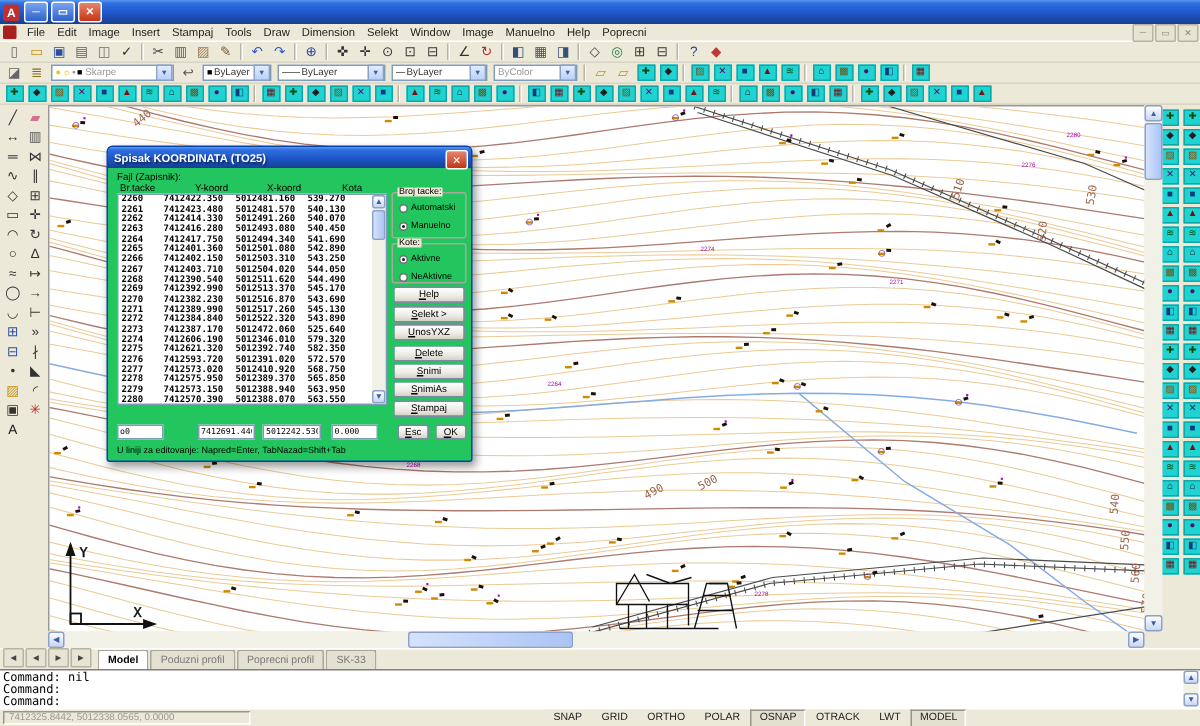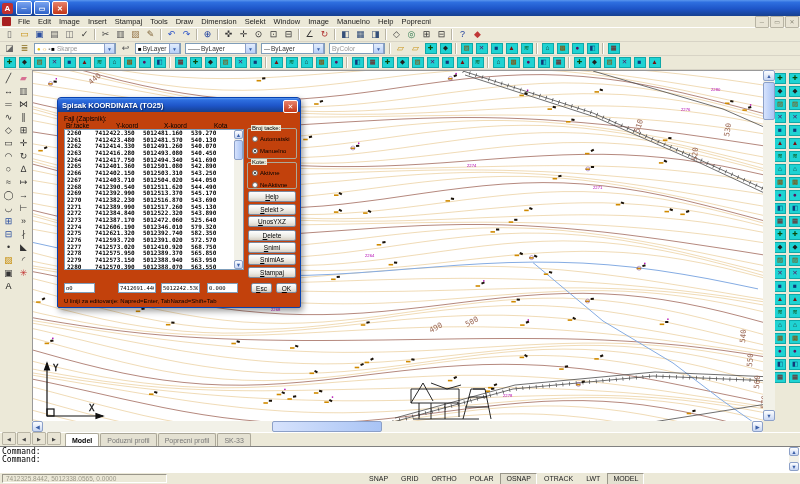--- a/index.html
+++ b/index.html
@@ -67,22 +67,22 @@
   
   #statusbar{position:absolute;left:0;top:472px;width:800px;height:12px;background:#ECE9D8;border-top:1px solid #fff;
     display:flex;align-items:center;font-size:7px;box-sizing:border-box;}
   #coords{width:165px;height:9px;margin-left:2px;border:1px solid #9a978a;border-right-color:#fff;border-bottom-color:#fff;
     color:#9a9888;display:flex;align-items:center;padding-left:3px;box-sizing:border-box;font-size:6.5px;}
   .stoggle{height:10px;padding:0 5px;margin-left:1px;display:flex;align-items:center;color:#222;
     border:1px solid #ECE9D8;}
   .stoggle.pressed{border:1px solid #9a978a;border-right-color:#fff;border-bottom-color:#fff;background:#E3E0D0;}
   #statusbar .gap{width:195px;}
   
-  #dialog{position:absolute;left:57px;top:97px;width:244px;height:211px;z-index:50;
-    background:#c2410c;border:1px solid #0642B0;border-radius:4px 4px 2px 2px;box-shadow:2px 3px 6px rgba(0,0,0,.4);box-sizing:border-box;}
+  #dialog{position:absolute;left:71px;top:97px;width:244px;height:211px;z-index:50;
+    background:#22c55e;border:1px solid #0642B0;border-radius:4px 4px 2px 2px;box-shadow:2px 3px 6px rgba(0,0,0,.4);box-sizing:border-box;}
   #dlg-title{position:absolute;left:0;top:0;width:100%;height:14px;border-radius:3px 3px 0 0;
     background:linear-gradient(180deg,#5A96EE 0%,#2E6FE0 14%,#1E55C8 55%,#16408F 100%);
     color:#fff;font-size:7.5px;font-weight:bold;display:flex;align-items:center;padding-left:4px;box-sizing:border-box;text-shadow:1px 1px 1px #0a2a6a;}
   #dlg-close{position:absolute;right:2px;top:2px;width:13px;height:11px;border:1px solid #fff;border-radius:2px;
     background:linear-gradient(180deg,#E8836B,#C33617);color:#fff;font-size:7px;display:flex;align-items:center;justify-content:center;}
   .dlbl{position:absolute;font-size:6.5px;color:#000;}
   #dlg-list{position:absolute;left:6px;top:31px;width:180px;height:141px;background:#fff;
     border:1px solid #7F9DB9;box-sizing:border-box;overflow:hidden;}
   .lrow{display:flex;height:6.7px;line-height:6.7px;font-family:"DejaVu Sans Mono",monospace;font-size:6px;font-weight:bold;padding-left:2px;}
   .lc0{width:28px}.lc1{width:48px}.lc2{width:48px}.lc3{width:32px}
@@ -1216,20 +1216,21 @@
     <span class="tnav">▶</span>
     <span id="tabs" style="display:flex;align-items:flex-end;margin-left:3px;">
         <span class="tab active">Model</span>
         <span class="tab">Poduzni profil</span>
         <span class="tab">Poprecni profil</span>
         <span class="tab">SK-33</span>
       </span>
   </div>
 
   <div id="cmd">
+      <div>Command: nil</div>
       <div>Command:</div>
       <div>Command:</div>
     </div>
   <div id="cmd-sb">
     <span class="sbbtn" style="left:0;top:0;width:10px;height:9px">▲</span>
     <span class="sbbtn" style="left:0;bottom:0;width:10px;height:9px">▼</span>
   </div>
 
   <div id="statusbar">
     <span id="coords">7412325.8442, 5012338.0565, 0.0000</span>

